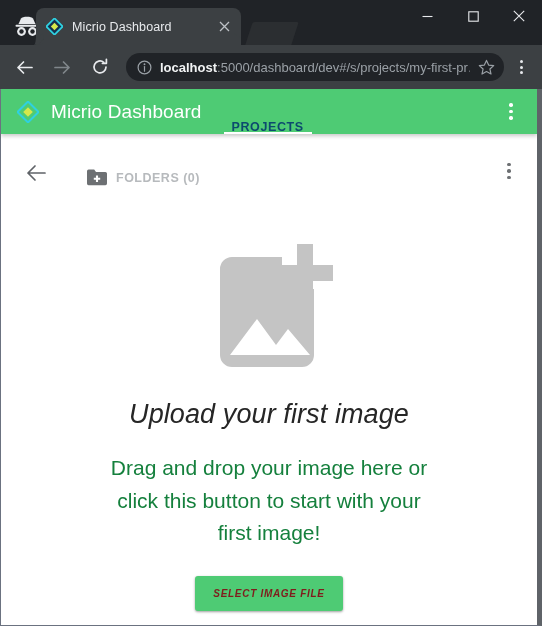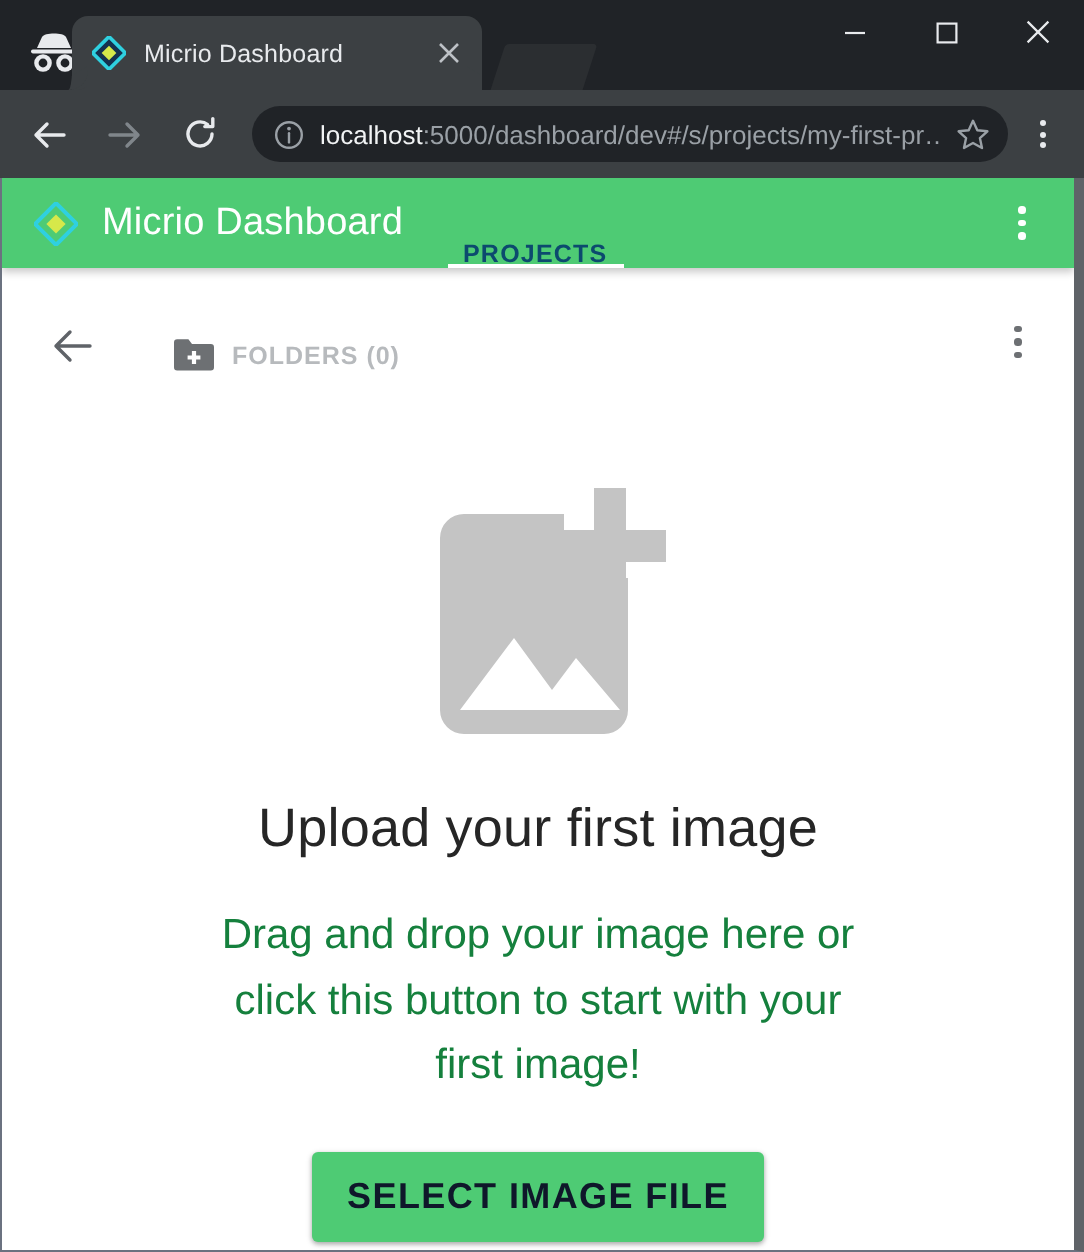--- a/index.html
+++ b/index.html
@@ -133,21 +133,21 @@
     display:flex;align-items:center;justify-content:center;
   }
   .url {
     flex: 1;
     font-size: 13px;
     white-space: nowrap;
     overflow: hidden;
     color: #9aa0a6;
     min-width: 0;
   }
-  .url .host { color: #f1f3f4; font-weight: normal; }
+  .url .host { color: #f1f3f4; font-weight: bold; }
   .star-icon {
     width: 20px; height: 20px;
     flex: 0 0 20px;
     margin-left: 6px;
     color: #9aa0a6;
     display:flex;align-items:center;justify-content:center;
   }
   .menu-dots-toolbar {
     width: 26px; height: 28px;
     flex: 0 0 26px;
@@ -289,42 +289,44 @@
     width: 130px; height: 130px;
     margin-bottom: 28px;
   }
   .empty-title {
     font-size: 27px;
     color: #262626;
     font-weight: 400;
     letter-spacing: .1px;
     margin-bottom: 22px;
     text-align: center;
+    font-style: italic;
   }
   .empty-desc {
     font-size: 21px;
     color: #15803d;
     line-height: 1.55;
     text-align: center;
     max-width: 330px;
     margin-bottom: 26px;
   }
   .select-btn {
     background: #4ecb74;
-    color: #0f172a;
+    color: #7f1d1d;
     border: none;
     border-radius: 3px;
     font-family: "Liberation Sans", sans-serif;
-    font-size: 18px;
+    font-size: 10px;
     font-weight: bold;
     letter-spacing: .7px;
     padding: 12px 18px;
     box-shadow: 0 1px 3px rgba(0,0,0,.22), 0 1px 2px rgba(0,0,0,.18);
     cursor: pointer;
     white-space: nowrap;
+    font-style: italic;
   }
 </style>
 </head>
 <body>
 
 <div class="window">
 
   <div class="titlebar">
 
     <div class="incognito-badge">

